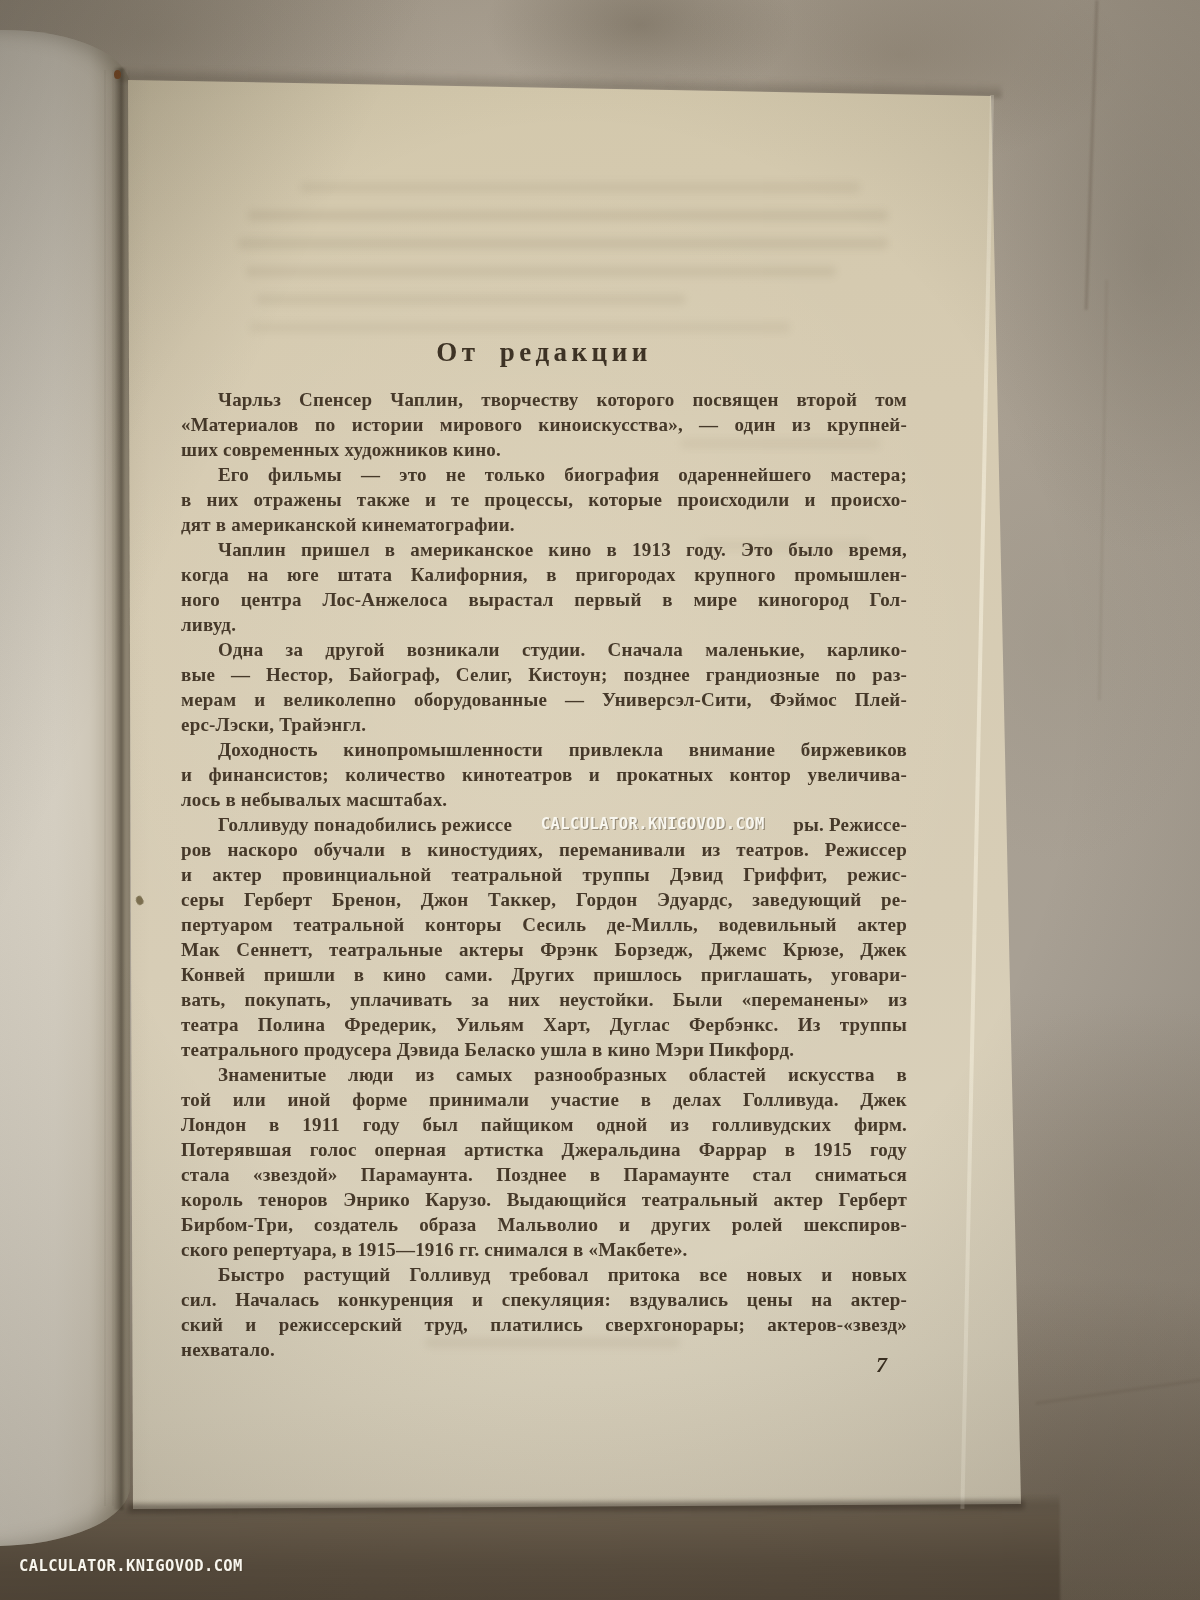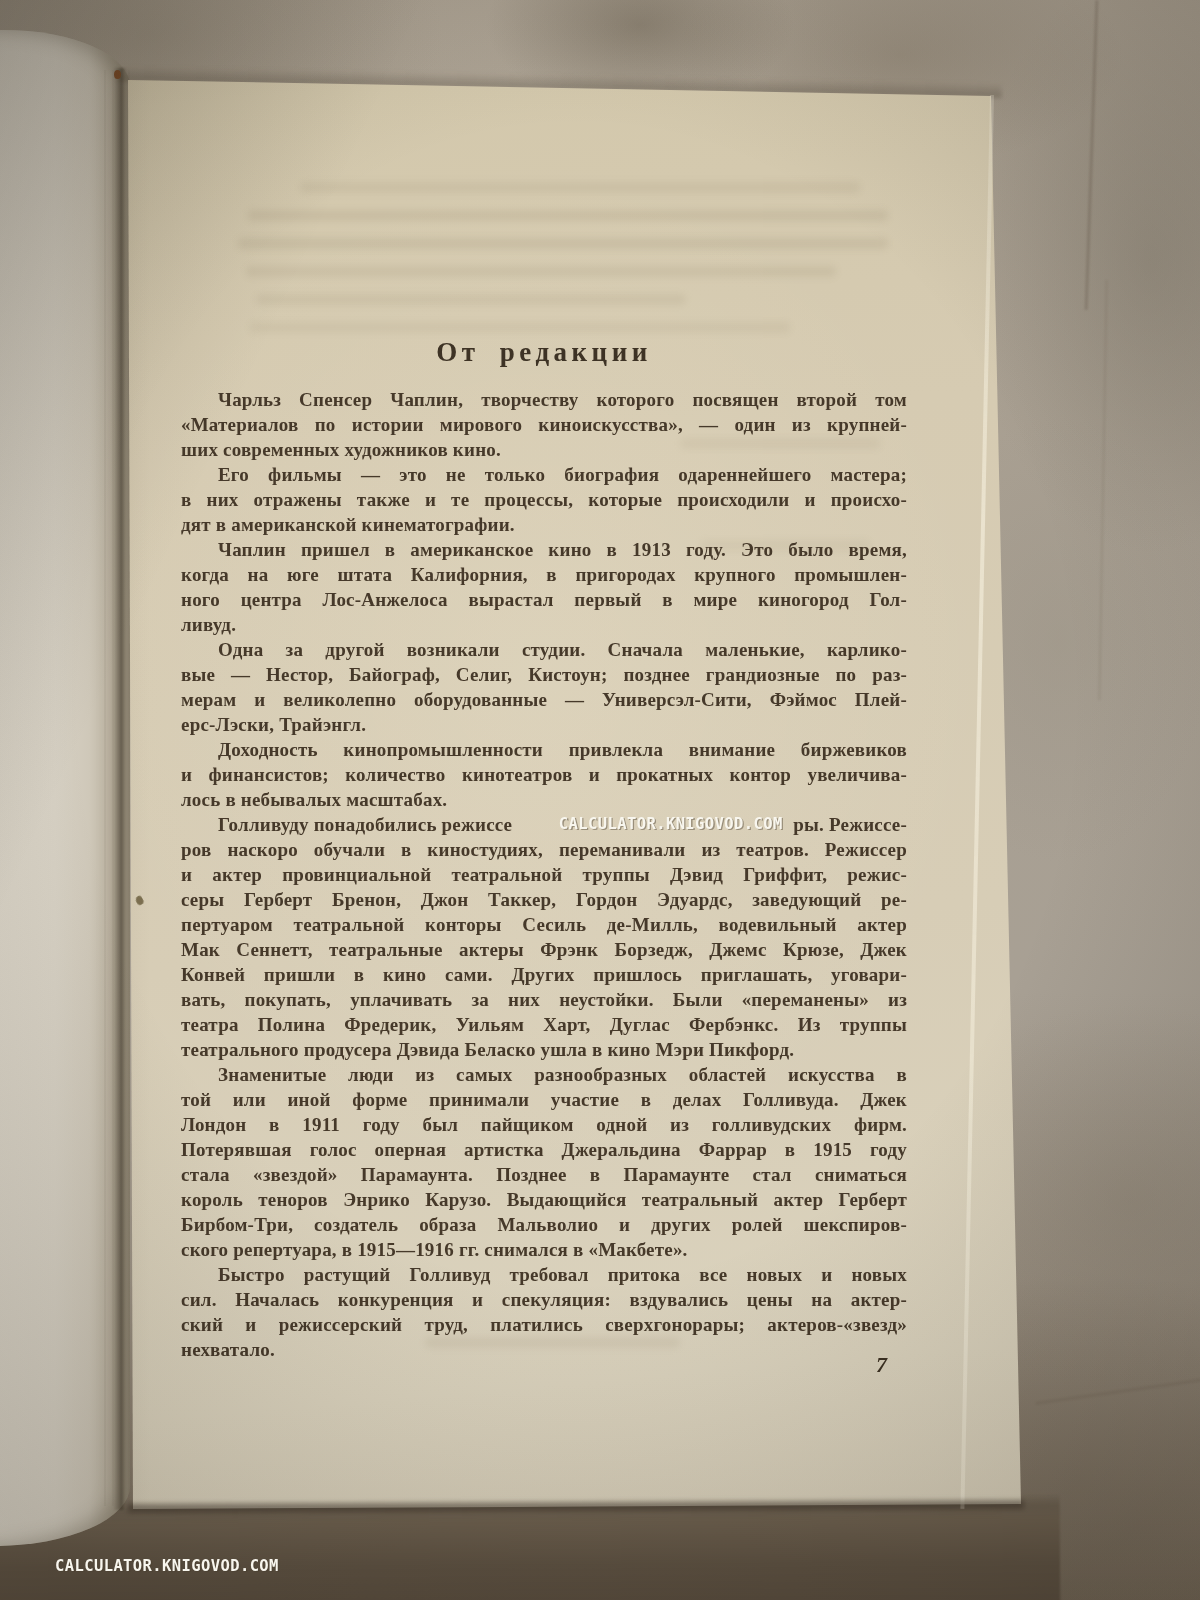--- a/index.html
+++ b/index.html
@@ -87,21 +87,21 @@
   .line.indent{text-indent:37px;}
   .line.end{text-align-last:left;}
   .line.split{display:flex;justify-content:space-between;align-items:baseline;
         padding-left:37px;box-sizing:border-box;text-indent:0;}
   .page-number{position:absolute;left:876px;top:1352px;width:30px;font-size:22px;font-weight:700;
         font-style:italic;color:#3b3022;filter:blur(.2px);}
 
   
   .wm{font-family:"DejaVu Sans Mono","Liberation Mono",monospace;font-weight:700;
       font-size:15.5px;letter-spacing:.4px;color:#f8f6ee;white-space:nowrap;
-      text-shadow:1.3px 1.3px 0 rgba(74,62,46,.45);margin-left:36px;}
+      text-shadow:1.3px 1.3px 0 rgba(74,62,46,.45);}
   .line .wm{transform:translateY(-2px);}
   .wm-bottom{position:absolute;left:19px;top:1557px;}
 
   
   .vignette{position:absolute;inset:0;pointer-events:none;
     background:
       linear-gradient(115deg, rgba(30,25,18,.22), rgba(30,25,18,0) 22%),
       radial-gradient(900px 1050px at 48% 44%, rgba(0,0,0,0) 55%, rgba(34,29,21,.20) 100%);}
 </style>
 </head>

